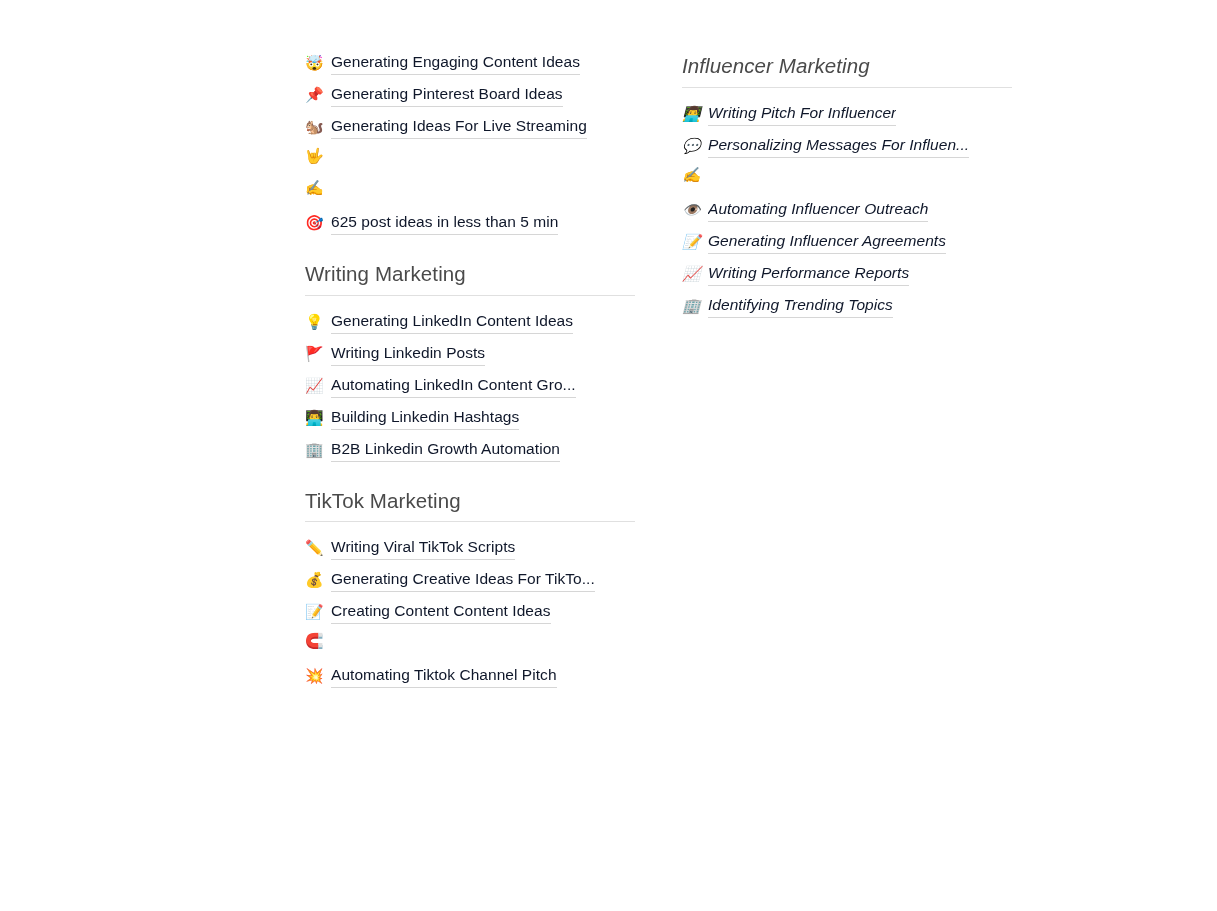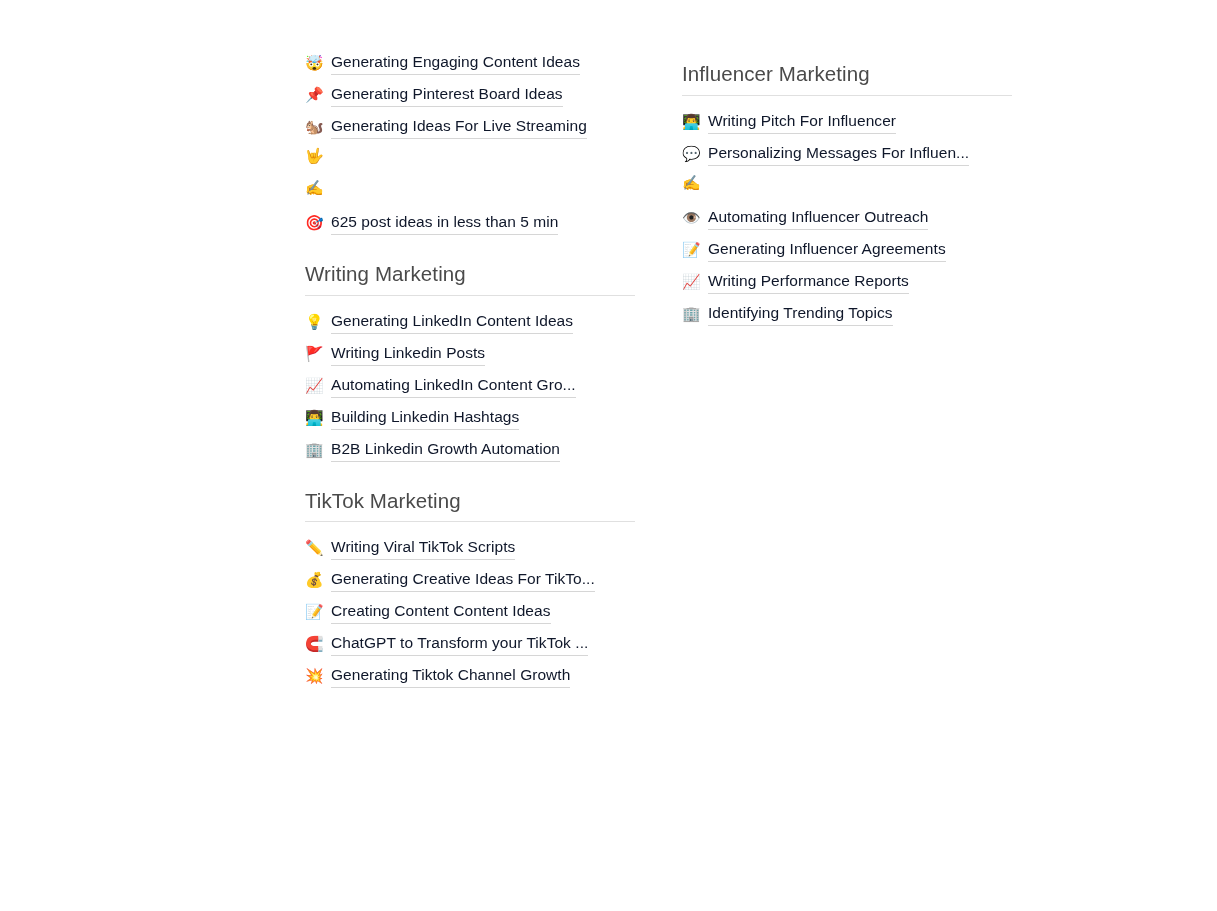--- a/index.html
+++ b/index.html
@@ -170,31 +170,30 @@
           <li class="link-item">
             <span class="link-emoji">💰</span>
             <span class="link-text">Generating Creative Ideas For TikTo...</span>
           </li>
           <li class="link-item">
             <span class="link-emoji">📝</span>
             <span class="link-text">Creating Content Content Ideas</span>
           </li>
           <li class="link-item">
             <span class="link-emoji">🧲</span>
-            <span class="link-text">ChatGPT to Transform your TikTok ...</span>
           </li>
           <li class="link-item">
             <span class="link-emoji">💥</span>
-            <span class="link-text">Generating Tiktok Channel Growth</span>
+            <span class="link-text">Automating Tiktok Channel Pitch</span>
           </li>
         </ul>
       </div>
     </div>
 
-  <div class="column column-right" style="top:62px;" id="col-right">
+  <div class="column column-right" style="top:54px;font-style:italic;" id="col-right">
       <div class="section first-block">
         <div class="section-header">Influencer Marketing</div>
         <div class="section-rule" style="margin-top: 8px;"></div>
         <div class="gap-after-rule"></div>
         <ul class="link-list">
           <li class="link-item">
             <span class="link-emoji">👨‍💻</span>
             <span class="link-text">Writing Pitch For Influencer</span>
           </li>
           <li class="link-item">

